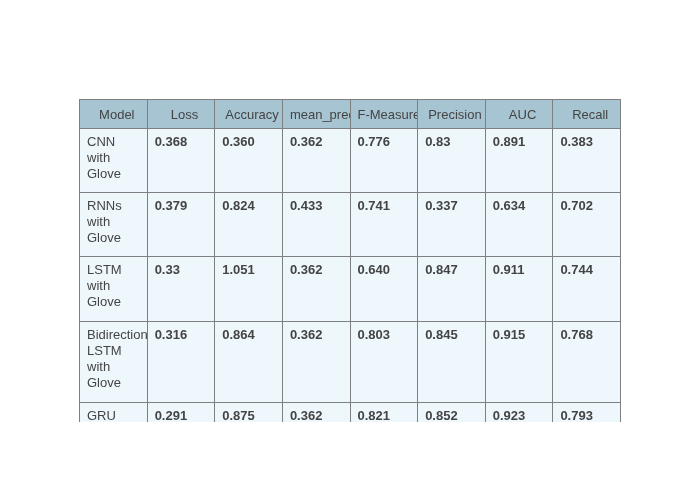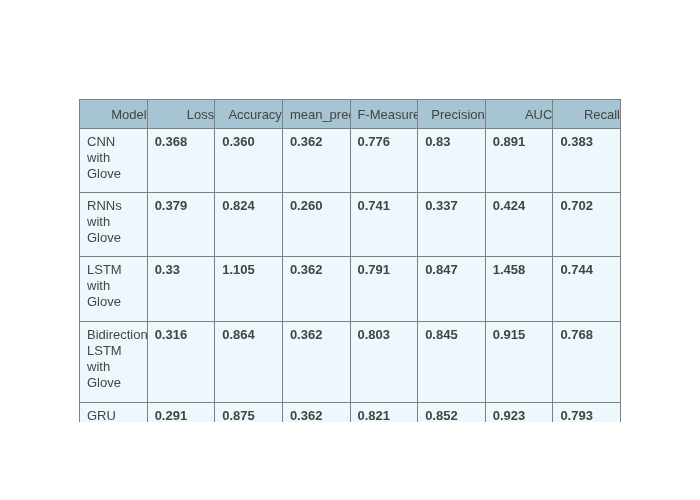--- a/index.html
+++ b/index.html
@@ -26,21 +26,21 @@
     table-layout:fixed;
     width:542px;
     font-size:13px;
     color:var(--text);
   }
   table.metrics col{width:12.5%;}
   table.metrics th{
     background:var(--header-fill);
     border:1px solid var(--border);
     font-weight:normal;
-    text-align:right;
+    text-align:center;
     height:28px;
     padding:0 0 0 7px;
     white-space:nowrap;
     overflow:hidden;
     font-size:13px;
   }
   table.metrics td{
     background:var(--cell-fill);
     border:1px solid var(--border);
     vertical-align:top;
@@ -97,36 +97,36 @@
           <td class="value-cell">0.83</td>
           <td class="value-cell">0.891</td>
           <td class="value-cell">0.383</td>
         </tr>
         <tr>
           <td class="model-cell">RNNs
 with
 Glove</td>
           <td class="value-cell">0.379</td>
           <td class="value-cell">0.824</td>
-          <td class="value-cell">0.260</td>
+          <td class="value-cell">0.433</td>
           <td class="value-cell">0.741</td>
           <td class="value-cell">0.337</td>
-          <td class="value-cell">0.424</td>
+          <td class="value-cell">0.634</td>
           <td class="value-cell">0.702</td>
         </tr>
         <tr>
           <td class="model-cell">LSTM
 with
 Glove</td>
           <td class="value-cell">0.33</td>
-          <td class="value-cell">1.105</td>
+          <td class="value-cell">1.051</td>
           <td class="value-cell">0.362</td>
-          <td class="value-cell">0.791</td>
+          <td class="value-cell">0.640</td>
           <td class="value-cell">0.847</td>
-          <td class="value-cell">1.458</td>
+          <td class="value-cell">0.911</td>
           <td class="value-cell">0.744</td>
         </tr>
         <tr>
           <td class="model-cell">Bidirectional
 LSTM
 with
 Glove</td>
           <td class="value-cell">0.316</td>
           <td class="value-cell">0.864</td>
           <td class="value-cell">0.362</td>

